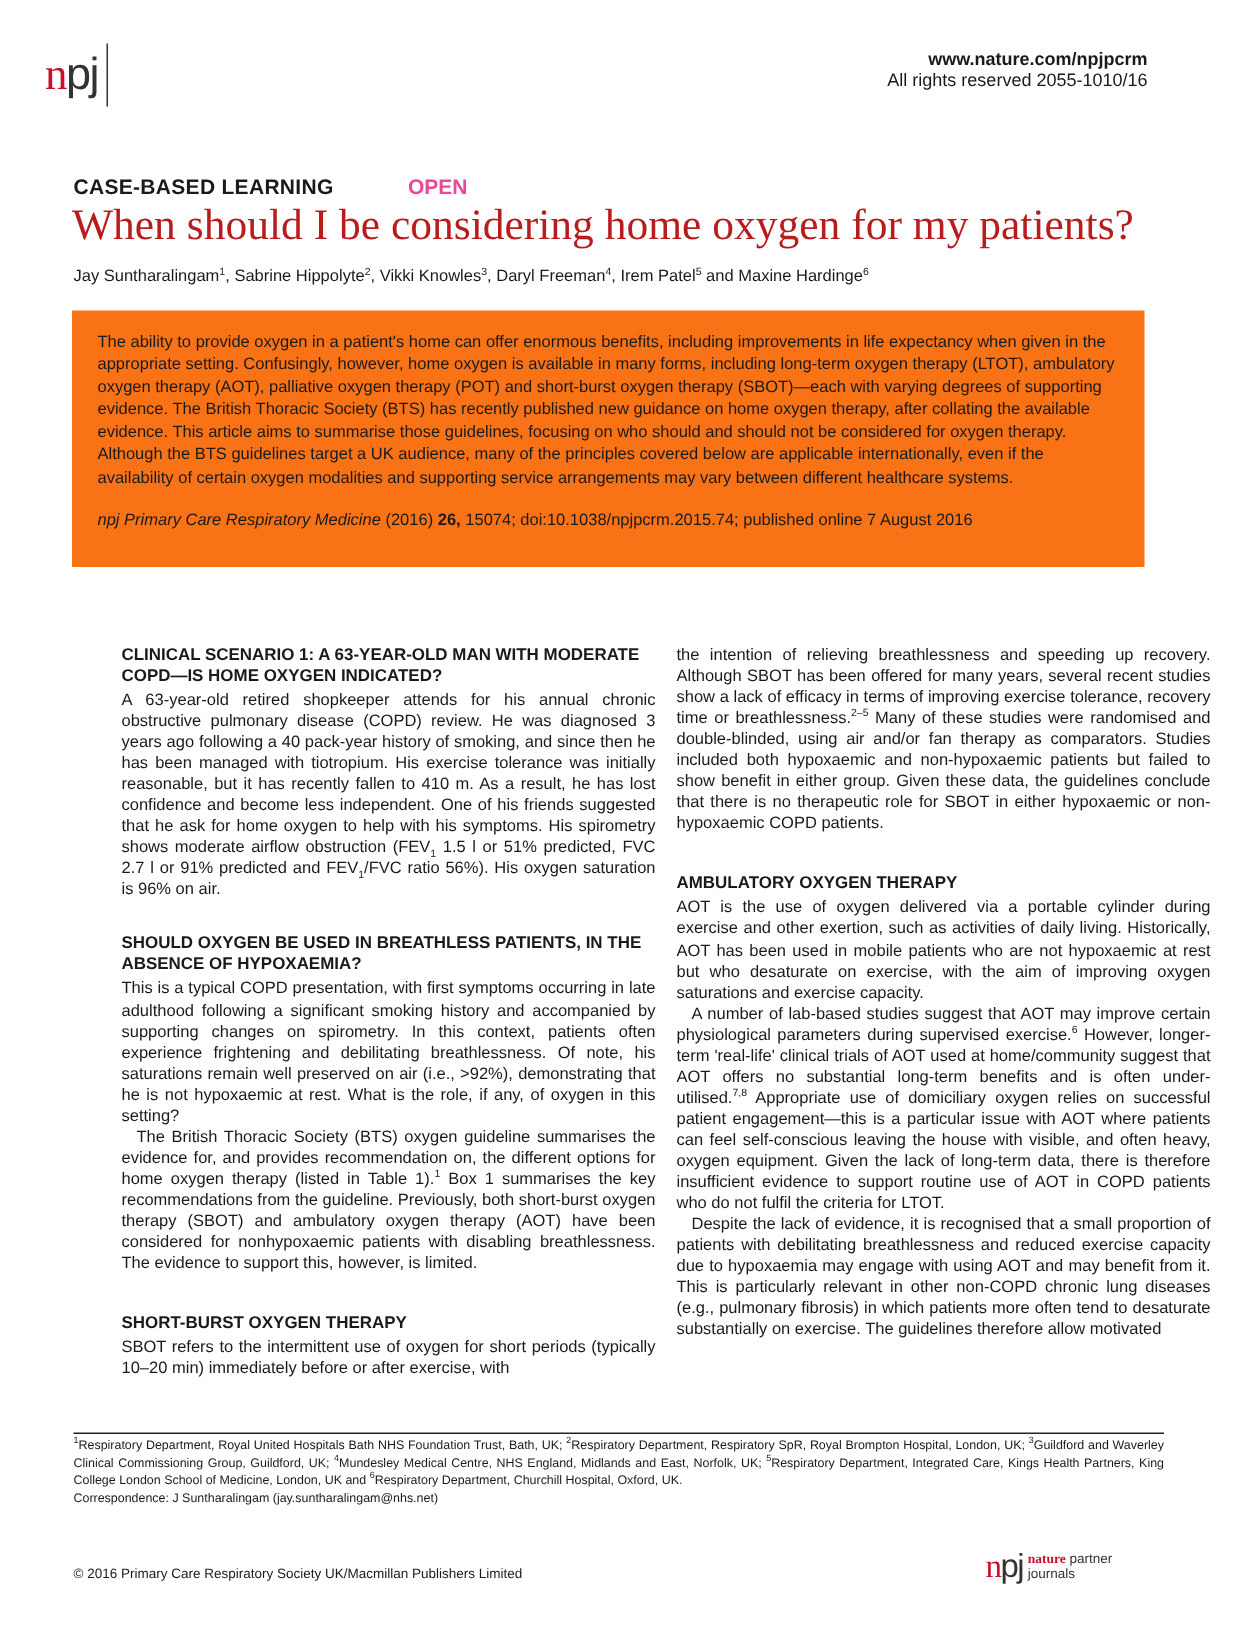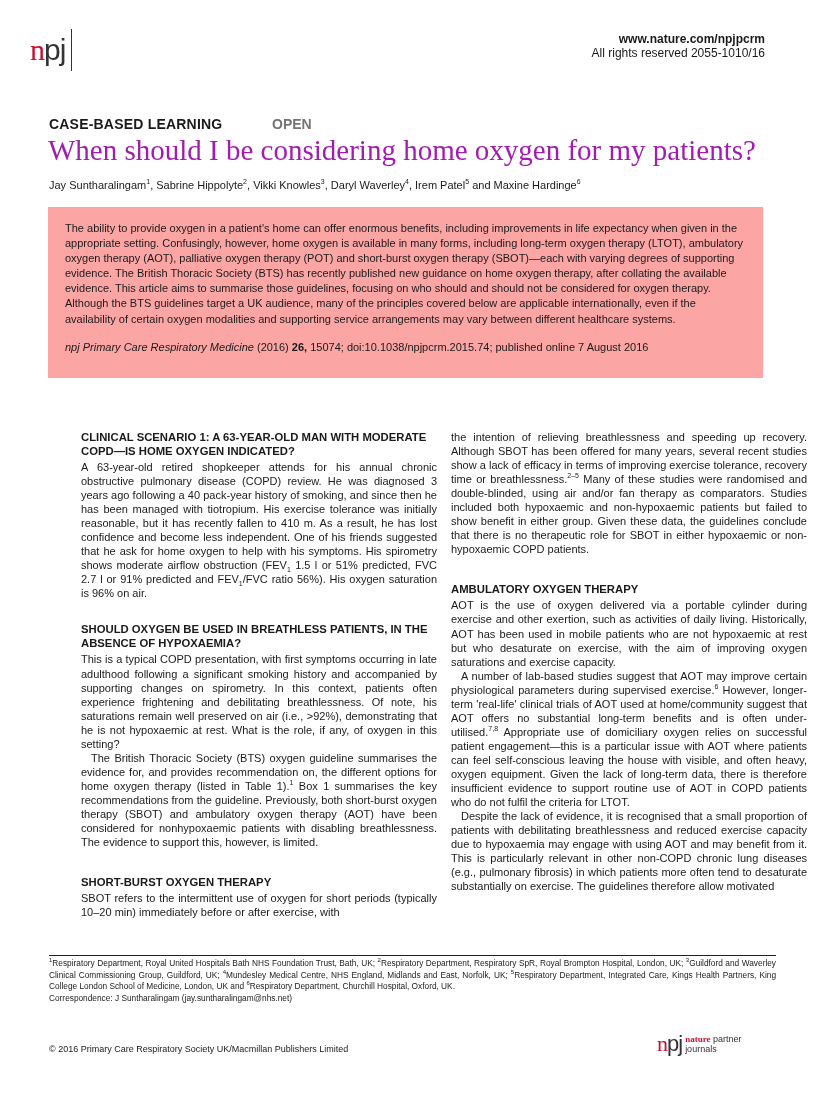--- a/index.html
+++ b/index.html
@@ -11,27 +11,27 @@
   .logo-npj { font-family: "Liberation Serif", serif; font-size: 30px; line-height: 1; letter-spacing: -1px; }
   .logo-n { color: #c8102e; }
   .logo-pj { color: #333; font-family: "Liberation Sans", sans-serif; font-weight: normal; }
   .logo-divider { width: 1px; height: 42px; background: #333; margin: 0 6px 0 6px; }
   .logo-journal { font-size: 19.5px; color: #333; letter-spacing: 0.1px; }
   .header-right { right: 62px; top: 32px; text-align: right; font-size: 12px; line-height: 14px; }
   .header-url { font-weight: bold; }
 
   
   .article-type { left: 49px; top: 116px; font-size: 14px; font-weight: bold; letter-spacing: 0.2px; }
-  .open-badge { left: 272px; top: 116px; font-size: 14px; font-weight: bold; color: #737373; }
-  .title { left: 48px; top: 134px; font-family: "Liberation Serif", serif; font-size: 29px; color: #a21caf; white-space: nowrap; }
+  .open-badge { left: 272px; top: 116px; font-size: 14px; font-weight: bold; color: #ec4899; }
+  .title { left: 48px; top: 134px; font-family: "Liberation Serif", serif; font-size: 29px; color: #b91c1c; white-space: nowrap; }
   .authors { left: 49px; top: 178px; font-size: 11px; white-space: nowrap; }
   .authors sup { font-size: 7px; }
 
   
-  .abstract { left: 48px; top: 207px; width: 715px; height: 171px; background: #fca5a5; box-sizing: border-box; padding: 14px 15px 0 17px; }
+  .abstract { left: 48px; top: 207px; width: 715px; height: 171px; background: #f97316; box-sizing: border-box; padding: 14px 15px 0 17px; }
   .abstract-text { font-size: 11px; line-height: 15.1px; margin: 0; text-align: left; }
   .citation { font-size: 11px; margin-top: 14px; }
   .citation i { font-style: italic; }
 
   
   .col { top: 430px; width: 356px; font-size: 11px; line-height: 14.05px; text-align: justify; margin-left: 32px; }
   .col-left { left: 49px; }
   .col-right { left: 419px; }
   .col h2 { font-size: 11.3px; font-weight: bold; margin: 0 0 2px 0; line-height: 14px; text-align: left; }
   .col p { margin: 0; }
@@ -60,21 +60,21 @@
   <span class="logo-divider"></span>
 </div>
 <div class="abs header-right">
   <div class="header-url">www.nature.com/npjpcrm</div>
   <div>All rights reserved 2055-1010/16</div>
 </div>
 
 <div class="abs article-type">CASE-BASED LEARNING</div>
 <div class="abs open-badge">OPEN</div>
 <div class="abs title">When should I be considering home oxygen for my patients?</div>
-<div class="abs authors" id="authors"><span>Jay Suntharalingam</span><sup>1</sup><span>, </span><span>Sabrine Hippolyte</span><sup>2</sup><span>, </span><span>Vikki Knowles</span><sup>3</sup><span>, </span><span>Daryl Waverley</span><sup>4</sup><span>, </span><span>Irem Patel</span><sup>5</sup><span> and </span><span>Maxine Hardinge</span><sup>6</sup><span></span></div>
+<div class="abs authors" id="authors"><span>Jay Suntharalingam</span><sup>1</sup><span>, </span><span>Sabrine Hippolyte</span><sup>2</sup><span>, </span><span>Vikki Knowles</span><sup>3</sup><span>, </span><span>Daryl Freeman</span><sup>4</sup><span>, </span><span>Irem Patel</span><sup>5</sup><span> and </span><span>Maxine Hardinge</span><sup>6</sup><span></span></div>
 
 <div class="abs abstract">
   <p class="abstract-text">The ability to provide oxygen in a patient's home can offer enormous benefits, including improvements in life expectancy when given in the appropriate setting. Confusingly, however, home oxygen is available in many forms, including long-term oxygen therapy (LTOT), ambulatory oxygen therapy (AOT), palliative oxygen therapy (POT) and short-burst oxygen therapy (SBOT)—each with varying degrees of supporting evidence. The British Thoracic Society (BTS) has recently published new guidance on home oxygen therapy, after collating the available evidence. This article aims to summarise those guidelines, focusing on who should and should not be considered for oxygen therapy. Although the BTS guidelines target a UK audience, many of the principles covered below are applicable internationally, even if the availability of certain oxygen modalities and supporting service arrangements may vary between different healthcare systems.</p>
   <div class="citation">
     <i>npj Primary Care Respiratory Medicine</i>
     <span>(2016)</span>
     <b>26,</b>
     <span>15074; doi:10.1038/npjpcrm.2015.74; published online 7 August 2016</span>
   </div>
 </div>

